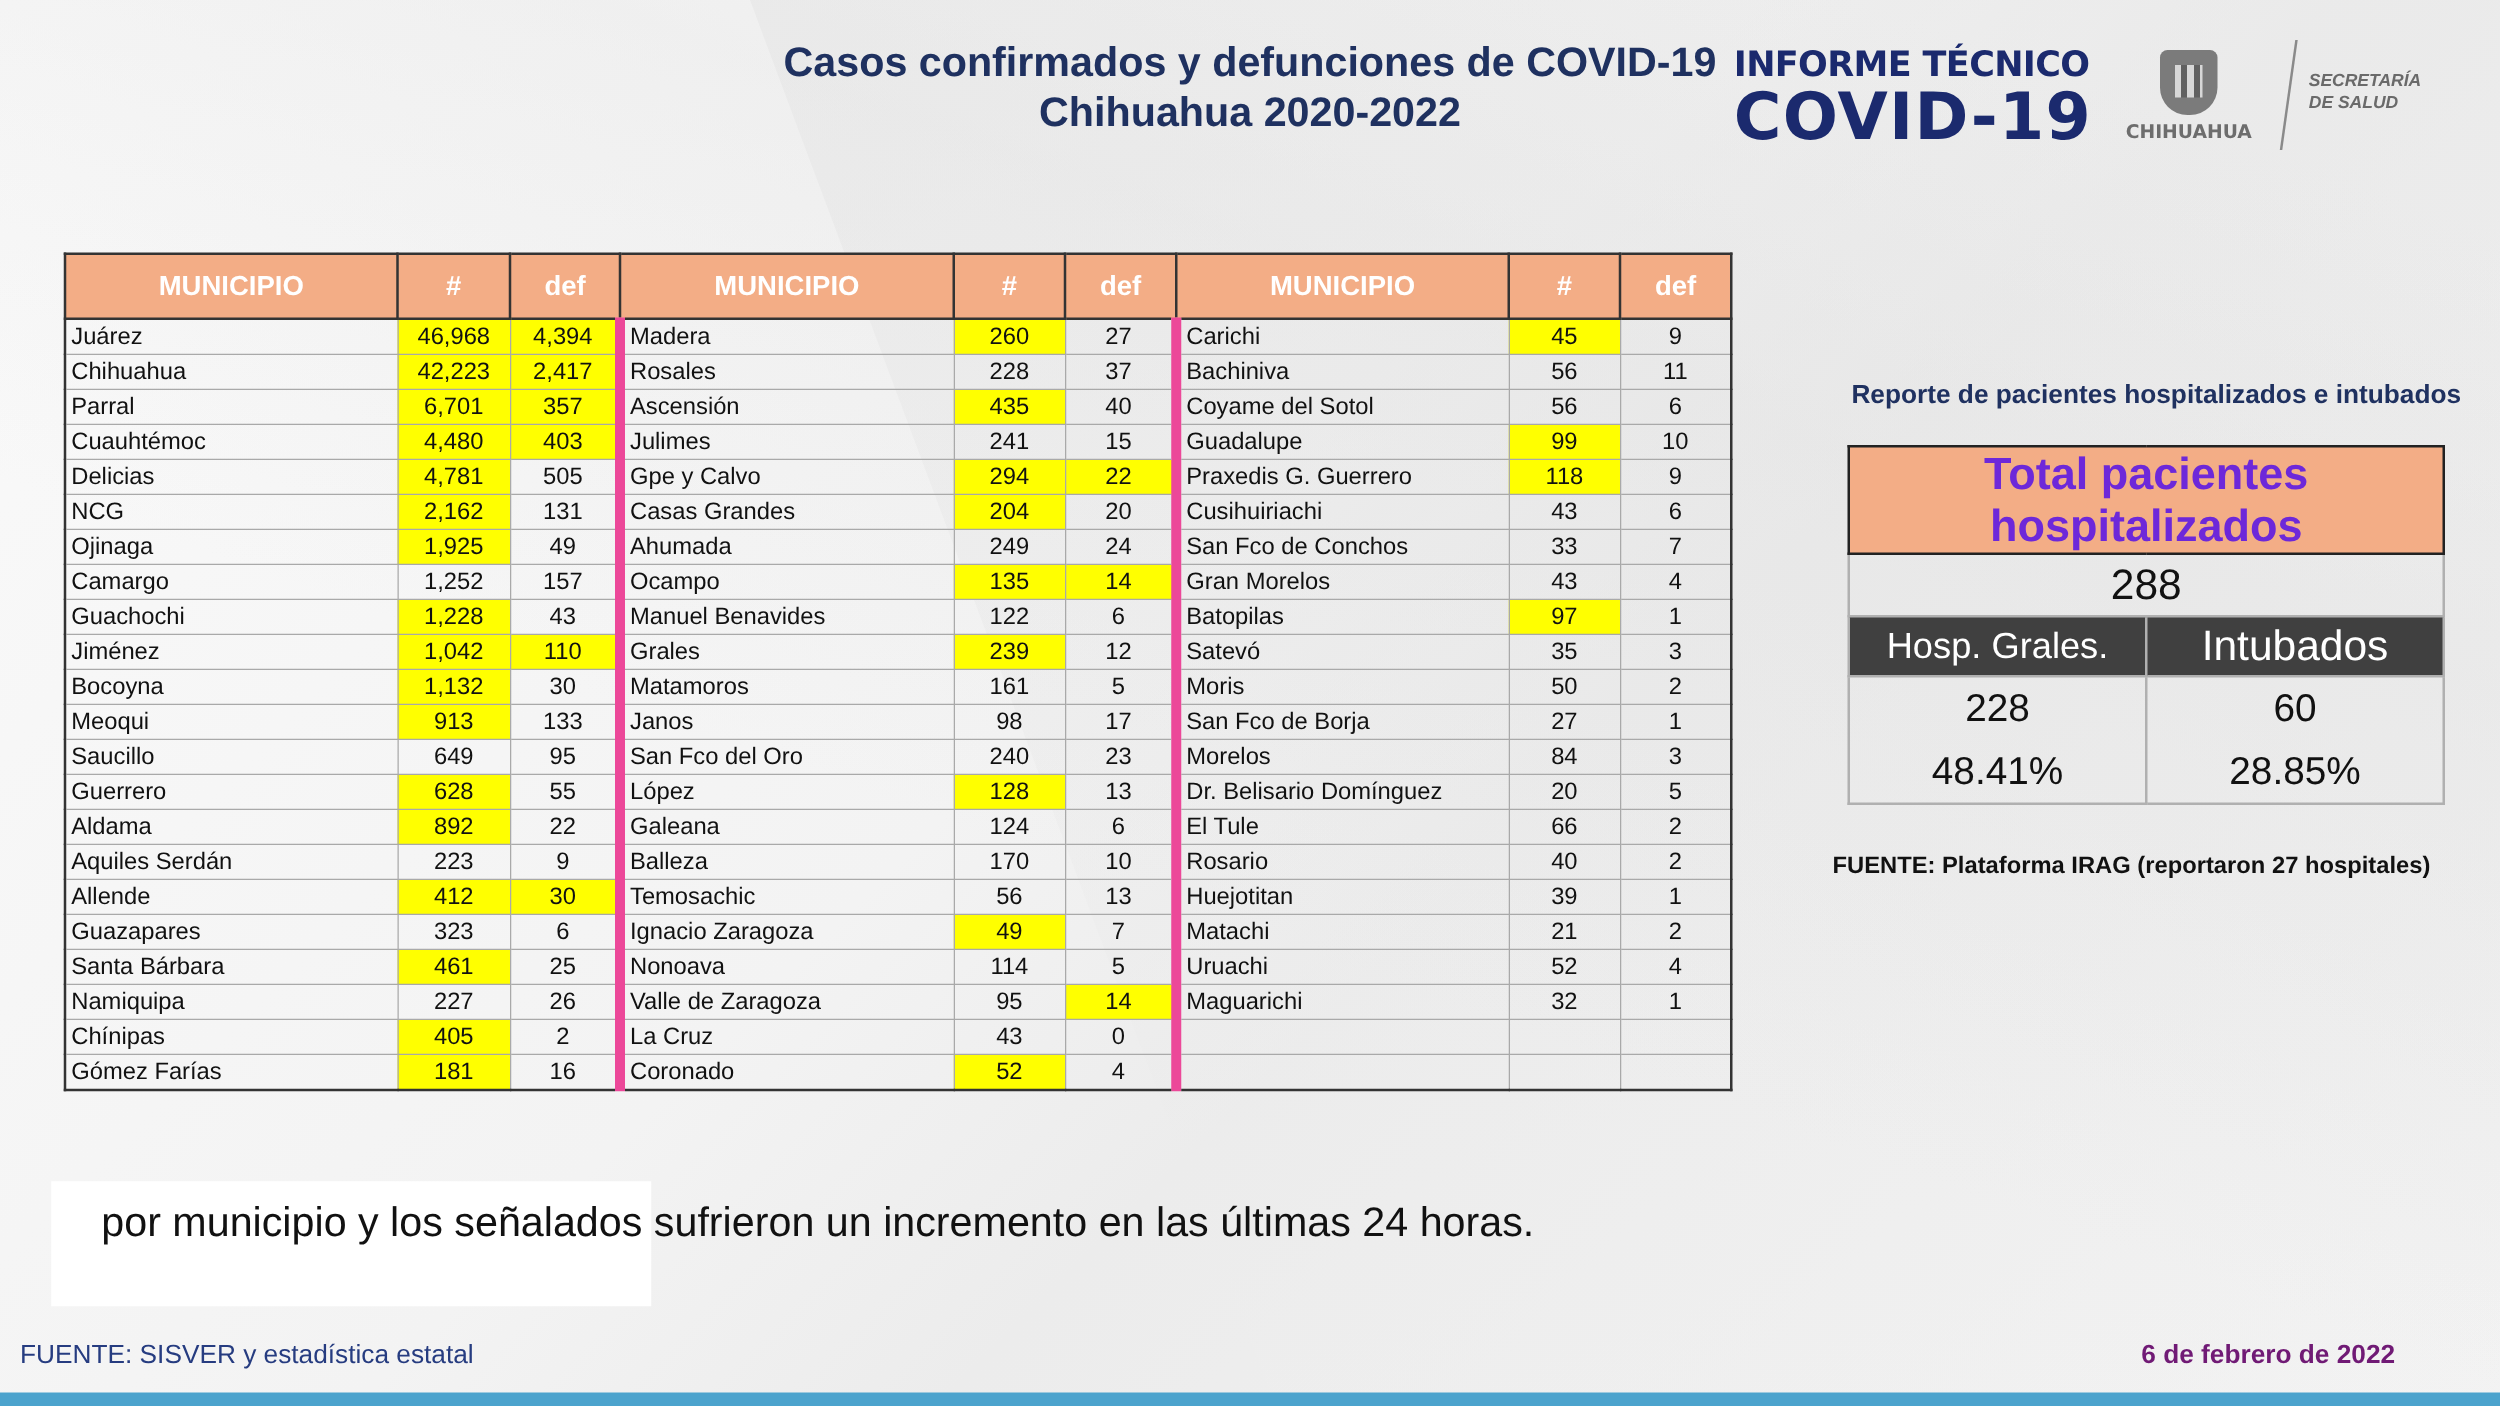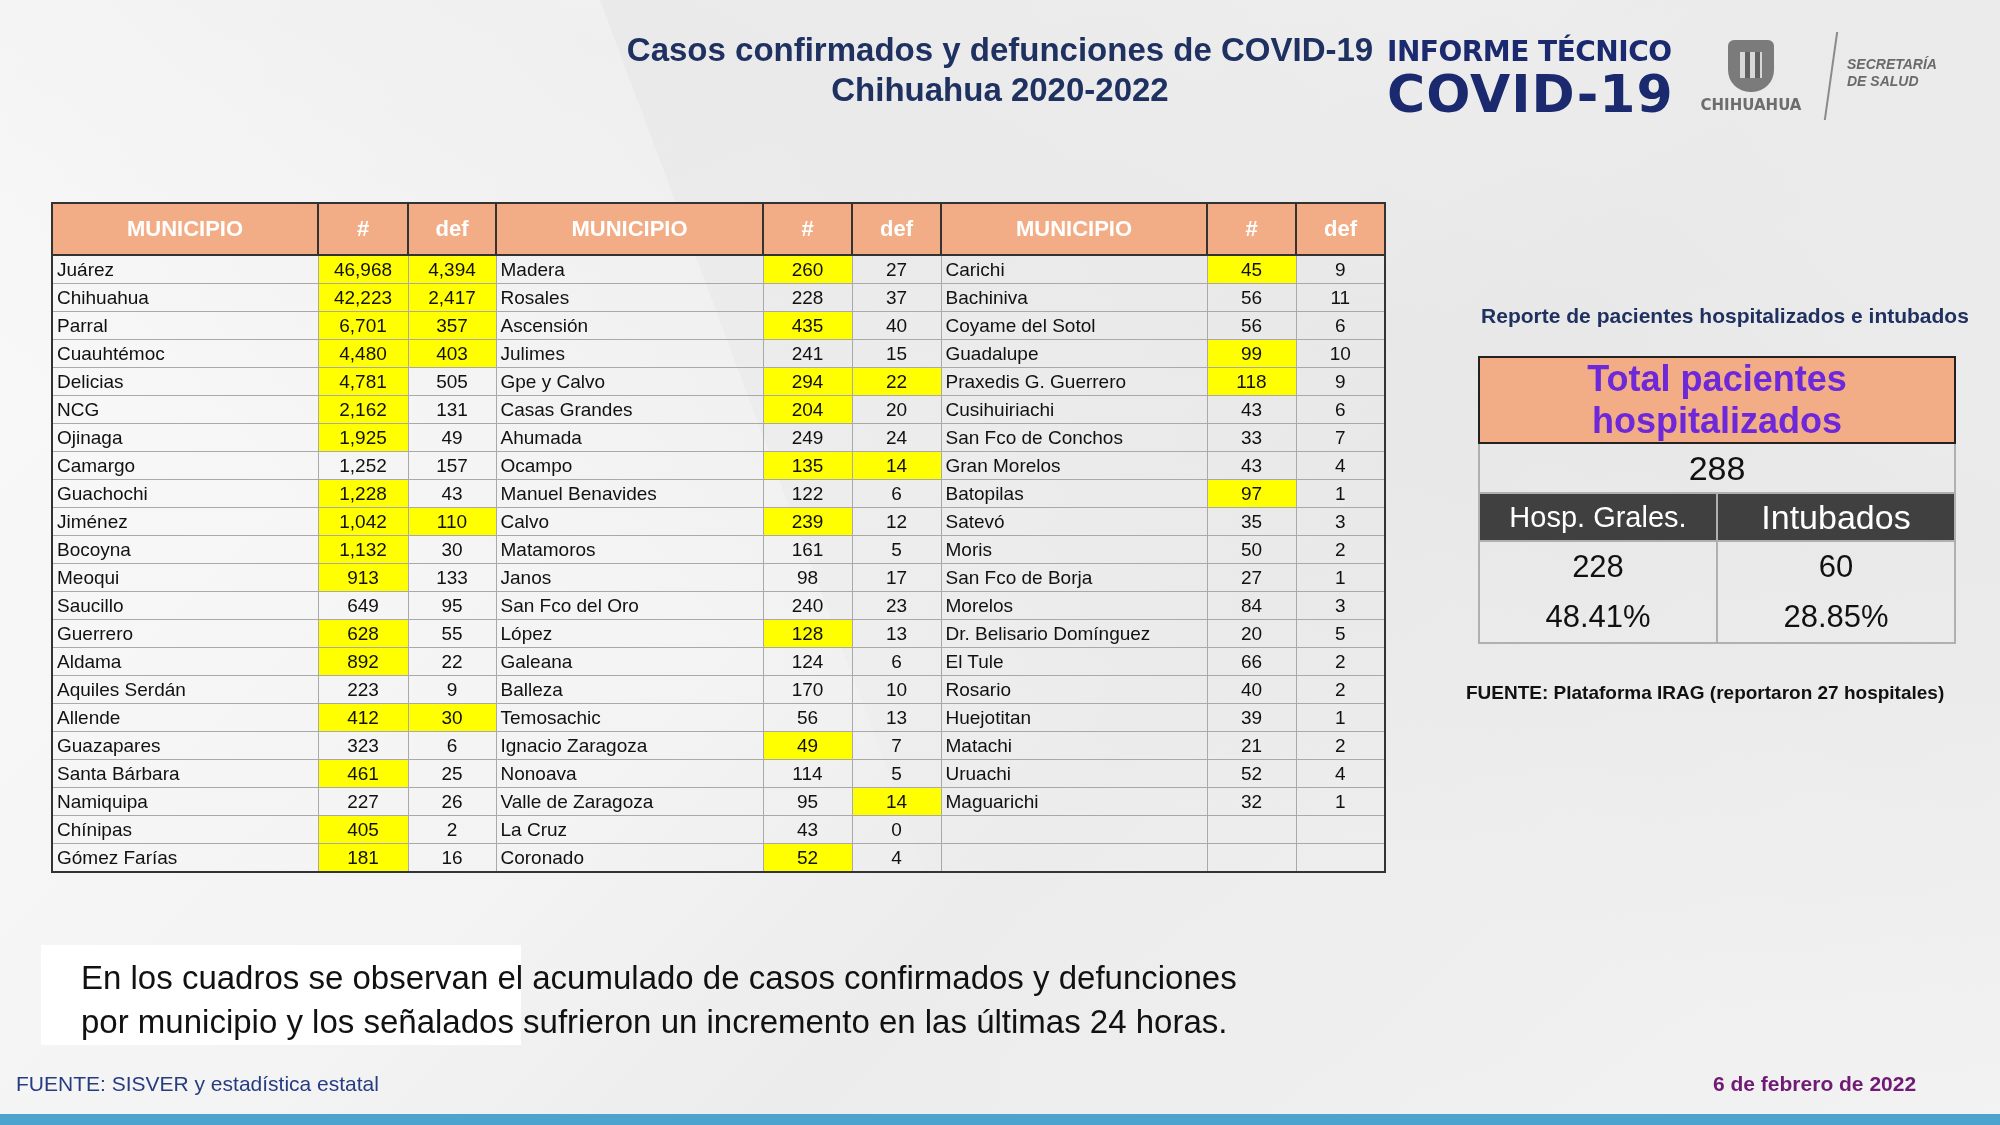--- a/index.html
+++ b/index.html
@@ -27,21 +27,21 @@
     background: repeating-linear-gradient(90deg,#fff 0 5px,#555 5px 10px); opacity:0.7; }
   .logo-text { font-family:"DejaVu Sans", sans-serif; font-weight:bold; color:#6d6d6d; font-size:15px; margin-top:4px; }
   .divider { position:absolute; left:1830px; top:32px; width:2px; height:88px; background:#8a8a8a; transform:skewX(-8deg); }
   .secretaria { position:absolute; left:1847px; top:56px; color:#6a6a6a; font-size:14px; font-style:italic; font-weight:bold; line-height:17px; }
 
   table.mun { position:absolute; left:51px; top:202px; border-collapse:collapse; table-layout:fixed; }
   table.mun th { background:#f3ad86; color:#fff; font-weight:bold; font-size:22px; height:50px; border:2px solid #333; padding:0; }
   table.mun td { height:27px; font-size:19px; color:#111; border:1.5px solid #a9a9a9; padding:0 4px; white-space:nowrap; }
   table.mun td.num { text-align:center; }
   table.mun td.hl { background:#ffff00; }
-  table.mun td.grp-start { border-left:1px solid #ec4899; }
+  table.mun td.grp-start { border-left:8px solid #ec4899; }
   table.mun { border:2px solid #333; }
 
   .hosp-title { position:absolute; left:1470px; top:304px; width:510px; text-align:center; color:#1f3160; font-weight:bold; font-size:21px; }
   table.hosp { position:absolute; left:1478px; top:356px; width:478px; border-collapse:collapse; table-layout:fixed; }
   table.hosp td { text-align:center; padding:0; }
   .h-head { background:#f3ad86; color:#6d28d9; font-weight:bold; font-size:36px; height:84px; border:2px solid #222; }
   .h-total { font-size:34px; height:48px; border:2px solid #b0b0b0; color:#111; }
   .h-sub { background:#404040; color:#fff; font-size:29px; height:46px; border:2px solid #b0b0b0; }
   .h-sub.big { font-size:34px; }
   .h-val { font-size:31px; color:#111; border-left:2px solid #b0b0b0; border-right:2px solid #b0b0b0; height:50px; }
@@ -202,21 +202,21 @@
         <td class="num">122</td>
         <td class="num">6</td>
         <td class="grp-start">Batopilas</td>
         <td class="num hl">97</td>
         <td class="num">1</td>
       </tr>
       <tr>
         <td>Jiménez</td>
         <td class="num hl">1,042</td>
         <td class="num hl">110</td>
-        <td class="grp-start">Calvo</td>
+        <td class="grp-start">Grales</td>
         <td class="num hl">239</td>
         <td class="num">12</td>
         <td class="grp-start">Satevó</td>
         <td class="num">35</td>
         <td class="num">3</td>
       </tr>
       <tr>
         <td>Bocoyna</td>
         <td class="num hl">1,132</td>
         <td class="num">30</td>
@@ -371,18 +371,17 @@
   <tr>
     <td class="h-val bottom">48.41%</td>
     <td class="h-val bottom">28.85%</td>
   </tr>
 </tbody>
   </table>
 <div class="fuente-irag">FUENTE: Plataforma IRAG (reportaron 27 hospitales)</div>
 
 <div class="note"></div>
 <div class="note-text">
-  <div>En los cuadros se observan el acumulado de casos confirmados y defunciones</div>
   <div>por municipio y los señalados sufrieron un incremento en las últimas 24 horas.</div>
 </div>
 <div class="fuente-sisver">FUENTE: SISVER y estadística estatal</div>
 <div class="date">6 de febrero de 2022</div>
 <div class="bottom-bar"></div>
 
 </body></html>

